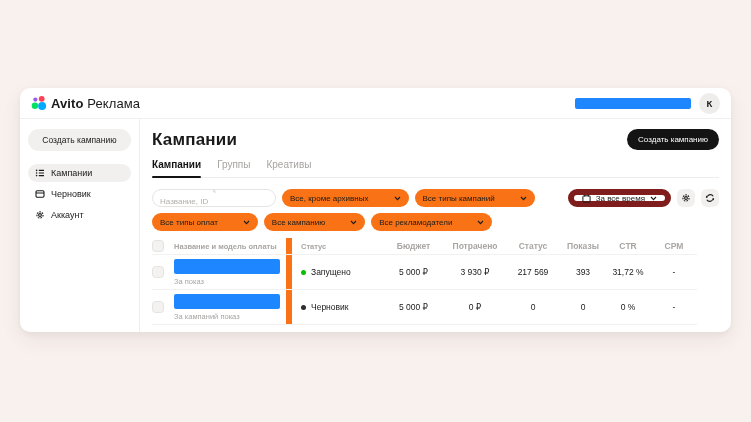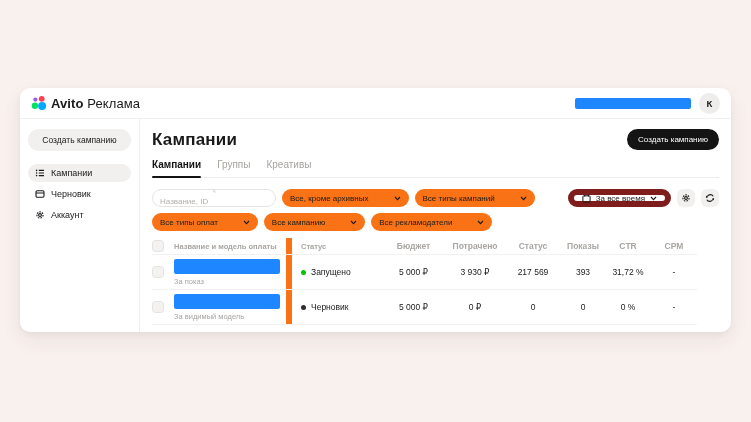--- a/index.html
+++ b/index.html
@@ -278,21 +278,21 @@
           <div class="cell num">31,72 %</div>
           <div class="cell num">-</div>
         </div>
 
         <div class="trow data-row">
           <div class="cell">
               <div class="checkbox"></div>
             </div>
           <div class="cell name-cell">
             <div class="name-bar" style="background: rgb(30, 135, 255);"></div>
-            <div class="sub-label">За видимый модель</div>
+            <div class="sub-label">За кампаний показ</div>
           </div>
           <div class="cell status-cell">
             <span class="dot" style="background: rgb(46, 46, 46);"></span>
             <span>Черновик</span>
           </div>
           <div class="cell num">5 000 ₽</div>
           <div class="cell num">0 ₽</div>
           <div class="cell num">0</div>
           <div class="cell num">0</div>
           <div class="cell num">0 %</div>

